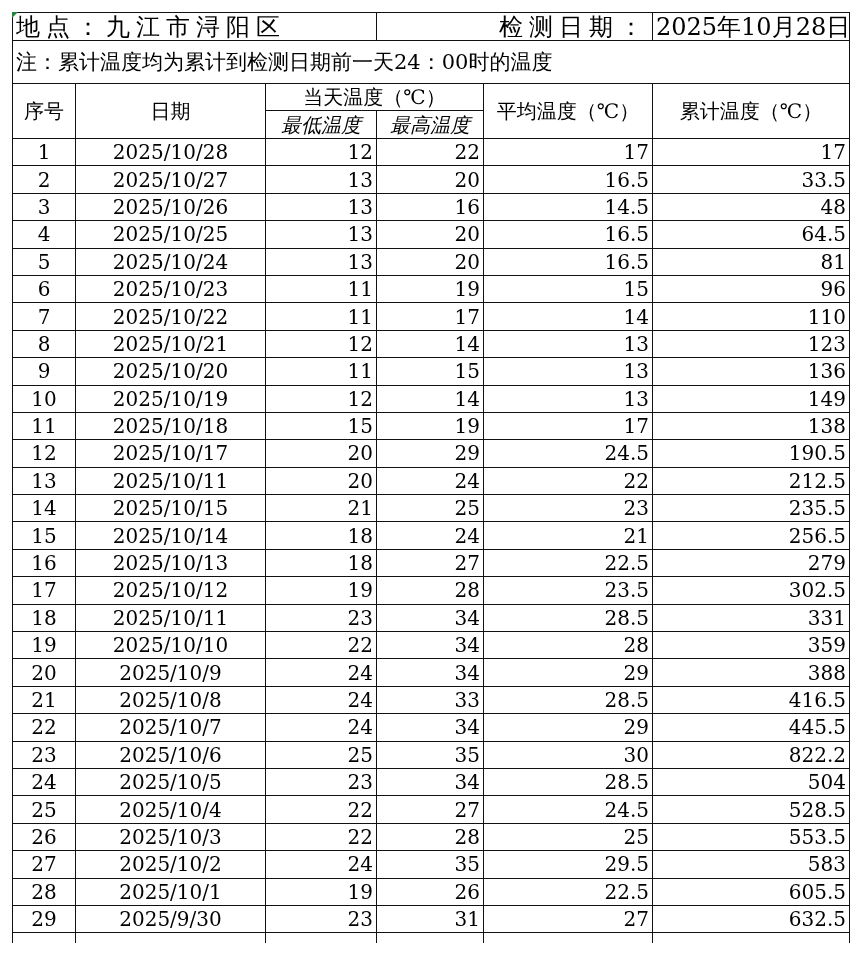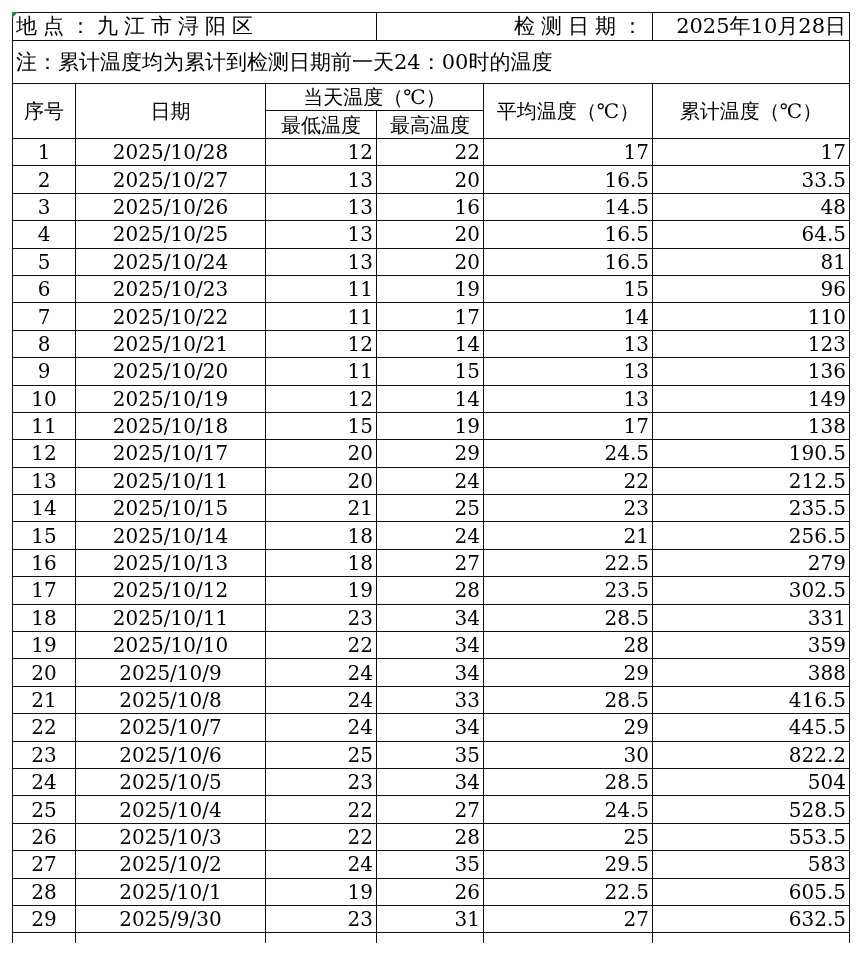--- a/index.html
+++ b/index.html
@@ -2,25 +2,25 @@
 <html><head>
 <meta charset="utf-8">
 <style>
   html, body { margin: 0; padding: 0; background: #ffffff; }
   body { width: 860px; height: 967px; position: relative; overflow: hidden;
          font-family: "DejaVu Serif", "Liberation Serif", serif; color: #000; }
   .sheet { position: absolute; left: 12px; top: 12px; width: 837px; }
   table { border-collapse: collapse; table-layout: fixed; width: 837px; }
   td { border: 1.6px solid #111; padding: 0 3px; white-space: nowrap; overflow: hidden;
        font-size: 20px; line-height: 1; }
-  .title-row td { height: 27px; font-size: 21px; }
+  .title-row td { height: 27px; font-size: 24px; }
   .note-row td { height: 42px; font-size: 21px; border-radius: 12px; }
   .hdr td { font-size: 20px; }
   .hdr-top td { height: 26px; }
-  .hdr-sub td { height: 27px; }
+  .hdr-sub td { height: 27px; font-style: italic; }
   .data td { height: 26.4px; font-size: 20px; }
   .c { text-align: center; }
   .r { text-align: right; }
   .l { text-align: left; }
   .spaced { letter-spacing: 6px; }
   .corner { position: absolute; left: 12px; top: 12px; width: 0; height: 0;
             border-top: 6px solid #1f8a3a; border-right: 6px solid transparent; z-index: 2; }
   .stub td { height: 10px; border-bottom: none; }
 </style>
 </head>

